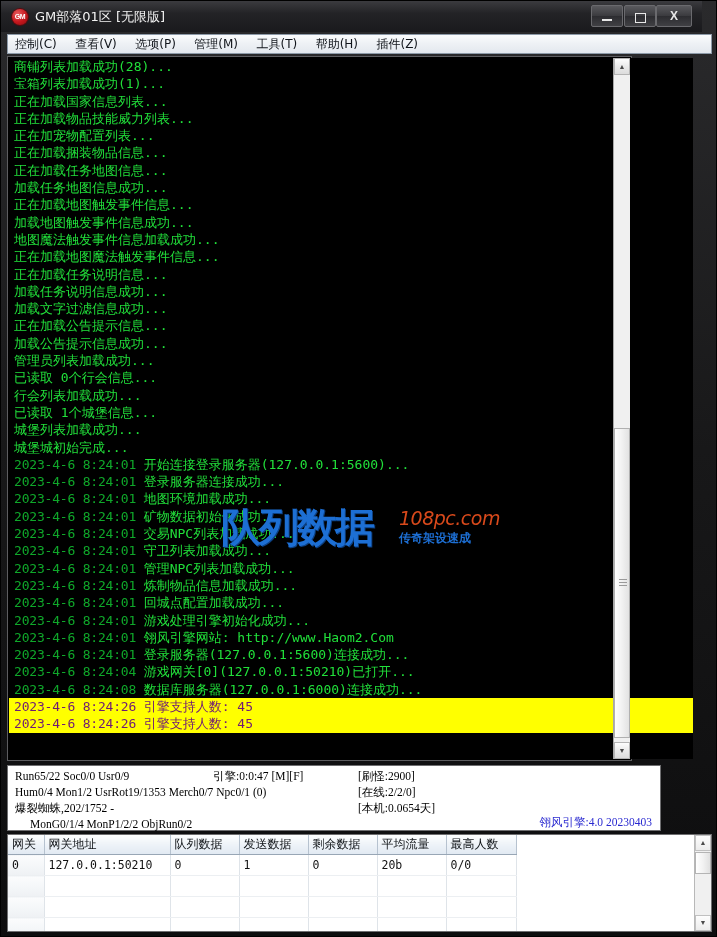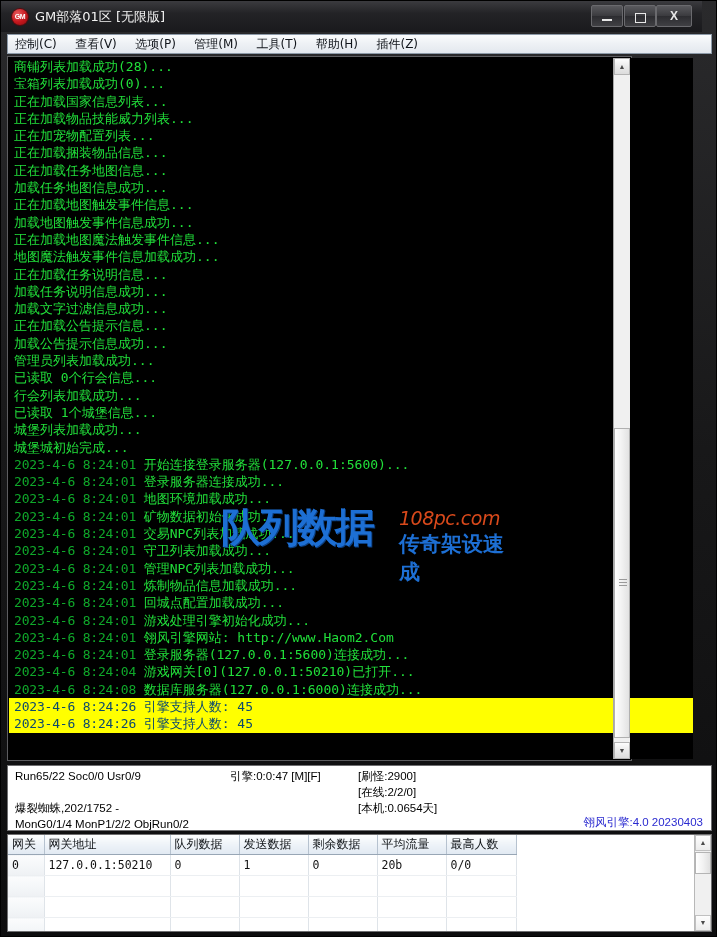--- a/index.html
+++ b/index.html
@@ -71,40 +71,40 @@
     height:17.3px;line-height:17.3px;white-space:nowrap;
     font-size:13px;color:#00d71e;
     font-family:"DejaVu Sans Mono","Liberation Mono",monospace;
     padding-left:5px;
   }
   .log-line .ts{
     color:#0fa82a;letter-spacing:-0.2px;
   }
   .log-line .msg{color:#21e03a;}
   .log-line.hl{background:#ffff00;}
-  .log-line.hl .ts,.log-line.hl .msg{color:#0c4a6e;text-align:right;}
+  .log-line.hl .ts,.log-line.hl .msg{color:#701a75;text-align:right;}
 
   
   #watermark{
     position:absolute;left:213px;top:447px;width:300px;height:52px;
     pointer-events:none;
   }
   #wm-main{
     position:absolute;left:0;top:0;font-size:40px;font-weight:bold;
     color:#1d6fd4;letter-spacing:-2px;line-height:46px;
     font-family:"DejaVu Sans","Liberation Sans",sans-serif;
     text-shadow:1px 1px 0 #0c3f80;
   }
   #wm-dom{
     position:absolute;left:178px;top:3px;font-size:19px;font-weight:normal;
     color:#d8491b;font-style:italic;letter-spacing:-0.5px;
     font-family:"DejaVu Sans","Liberation Sans",sans-serif;
   }
   #wm-sub{
-    position:absolute;left:178px;top:26px;font-size:21px;font-weight:bold;
+    position:absolute;left:178px;top:26px;font-size:12px;font-weight:bold;
     color:#1d6fd4;letter-spacing:0px;
     font-family:"DejaVu Sans","Liberation Sans",sans-serif;
   }
 
   
   #console-sb{
     position:absolute;right:1px;top:1px;width:17px;height:701px;
     background:#f0f0f0;border-left:1px solid #a8a8a8;box-sizing:border-box;
   }
   .sb-arrow{
@@ -120,32 +120,32 @@
     background:linear-gradient(90deg,#ffffff 0%,#f4f4f4 40%,#e2e2e2 100%);
     border:1px solid #b0b0b0;box-sizing:border-box;
   }
   #sb-grip{
     position:absolute;left:4px;top:50%;margin-top:-4px;width:8px;height:8px;
     background:repeating-linear-gradient(180deg,#9a9a9a 0 1px,transparent 1px 3px);
   }
 
   
   #status{
-    position:absolute;left:6px;top:764px;width:705px;height:66px;
+    position:absolute;left:6px;top:764px;width:654px;height:66px;
     background:#fff;border:1px solid #6e6e70;box-sizing:border-box;
-    font-family:Liberation Sans, sans-serif;
+    font-family:Liberation Serif, serif;
   }
   .st-line{
     position:absolute;left:7px;height:16px;line-height:16px;
     font-size:11.5px;color:#000;white-space:nowrap;
   }
   #st-l1{top:2px;}
   #st-l2{top:18px;}
   #st-l3{top:34px;}
-  #st-l4{top:50px;}
+  #st-l4{top:50px;margin-left:15px;}
   .st-col2{position:absolute;left:215px;top:0;}
   .st-col3{position:absolute;left:350px;height:16px;line-height:16px;font-size:11.5px;color:#000;}
   #st-c3a{top:2px;}
   #st-c3b{top:18px;}
   #st-c3c{top:34px;}
   #st-engine{
     position:absolute;right:8px;top:48px;height:16px;line-height:16px;
     font-size:11.5px;color:#2a2ad0;white-space:nowrap;
   }
 
@@ -216,31 +216,31 @@
     <span class="menu-item">选项(P)</span>
     <span class="menu-item">管理(M)</span>
     <span class="menu-item">工具(T)</span>
     <span class="menu-item">帮助(H)</span>
     <span class="menu-item">插件(Z)</span>
   </div>
 
   <div id="console-wrap">
     <div id="console">
         <div class="log-line"><span class="msg">商铺列表加载成功(28)...</span></div>
-        <div class="log-line"><span class="msg">宝箱列表加载成功(0)...</span></div>
+        <div class="log-line"><span class="msg">宝箱列表加载成功(1)...</span></div>
         <div class="log-line"><span class="msg">正在加载国家信息列表...</span></div>
         <div class="log-line"><span class="msg">正在加载物品技能威力列表...</span></div>
         <div class="log-line"><span class="msg">正在加宠物配置列表...</span></div>
         <div class="log-line"><span class="msg">正在加载捆装物品信息...</span></div>
         <div class="log-line"><span class="msg">正在加载任务地图信息...</span></div>
         <div class="log-line"><span class="msg">加载任务地图信息成功...</span></div>
         <div class="log-line"><span class="msg">正在加载地图触发事件信息...</span></div>
         <div class="log-line"><span class="msg">加载地图触发事件信息成功...</span></div>
+        <div class="log-line"><span class="msg">地图魔法触发事件信息加载成功...</span></div>
         <div class="log-line"><span class="msg">正在加载地图魔法触发事件信息...</span></div>
-        <div class="log-line"><span class="msg">地图魔法触发事件信息加载成功...</span></div>
         <div class="log-line"><span class="msg">正在加载任务说明信息...</span></div>
         <div class="log-line"><span class="msg">加载任务说明信息成功...</span></div>
         <div class="log-line"><span class="msg">加载文字过滤信息成功...</span></div>
         <div class="log-line"><span class="msg">正在加载公告提示信息...</span></div>
         <div class="log-line"><span class="msg">加载公告提示信息成功...</span></div>
         <div class="log-line"><span class="msg">管理员列表加载成功...</span></div>
         <div class="log-line"><span class="msg">已读取 0个行会信息...</span></div>
         <div class="log-line"><span class="msg">行会列表加载成功...</span></div>
         <div class="log-line"><span class="msg">已读取 1个城堡信息...</span></div>
         <div class="log-line"><span class="msg">城堡列表加载成功...</span></div>
@@ -273,23 +273,24 @@
       <div class="sb-arrow" id="sb-up">▲</div>
       <div id="sb-thumb">
         <div id="sb-grip"></div>
       </div>
       <div class="sb-arrow" id="sb-down">▼</div>
     </div>
   </div>
 
   <div id="status">
     <div class="st-line" id="st-l1">Run65/22 Soc0/0 Usr0/9</div>
-    <div class="st-line st-col2" style="top:2px;left:222px;">引擎:0:0:47 [M][F]</div>
+    <div class="st-line st-col2" style="top:2px;left:205px;">引擎:0:0:47 [M][F]</div>
     <div class="st-col3" id="st-c3a">[刷怪:2900]</div>
 
+    <div class="st-line" id="st-l2">Hum0/4 Mon1/2 UsrRot19/1353 Merch0/7 Npc0/1  (0)</div>
     <div class="st-col3" id="st-c3b">[在线:2/2/0]</div>
 
     <div class="st-line" id="st-l3">爆裂蜘蛛,202/1752 -</div>
     <div class="st-col3" id="st-c3c">[本机:0.0654天]</div>
 
     <div class="st-line" id="st-l4">MonG0/1/4 MonP1/2/2 ObjRun0/2</div>
     <div id="st-engine">翎风引擎:4.0 20230403</div>
   </div>
 
   <div id="table-wrap">

